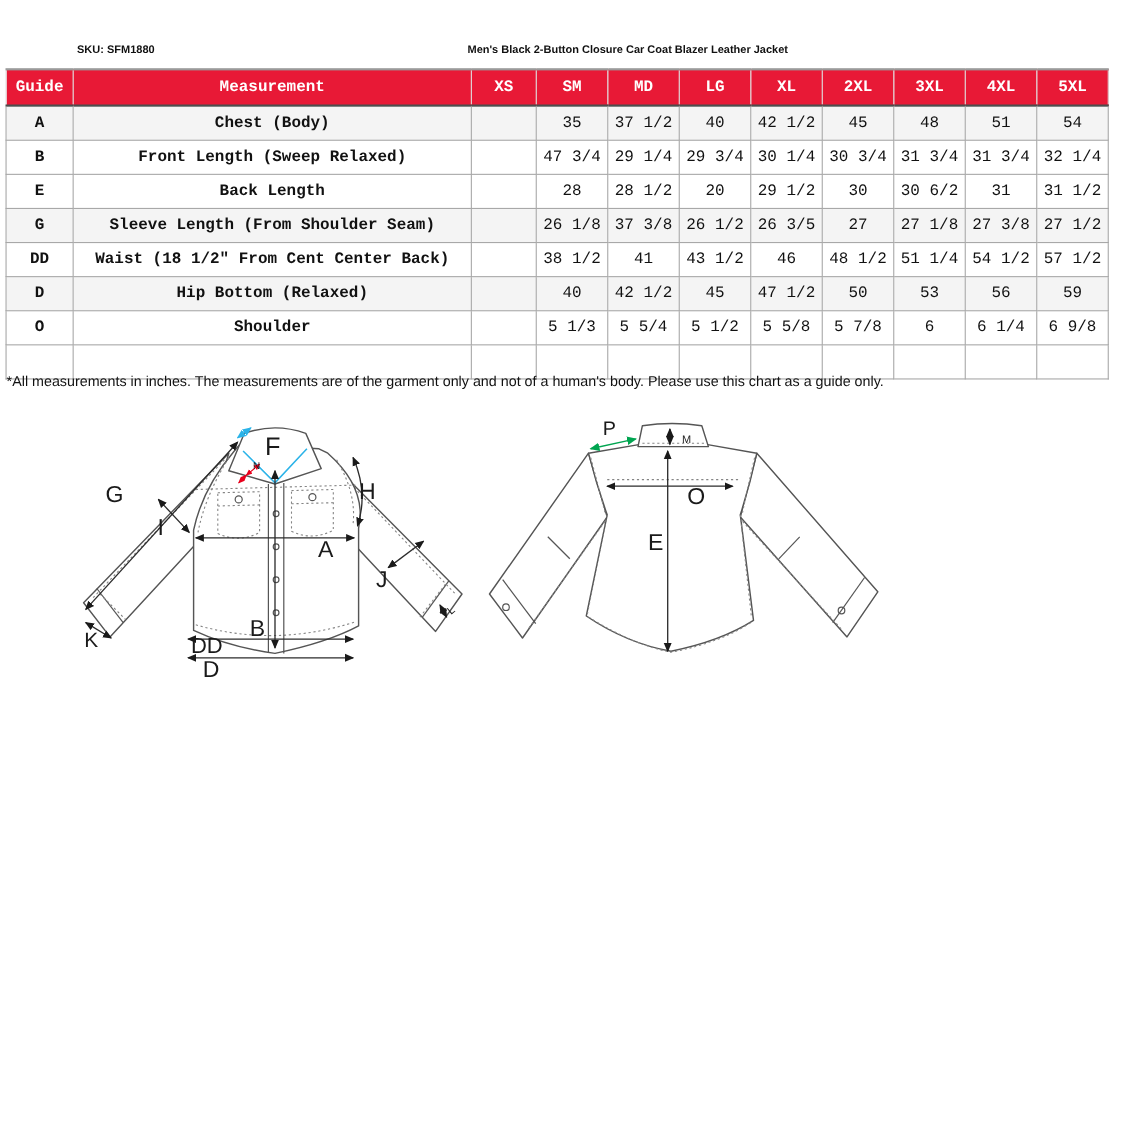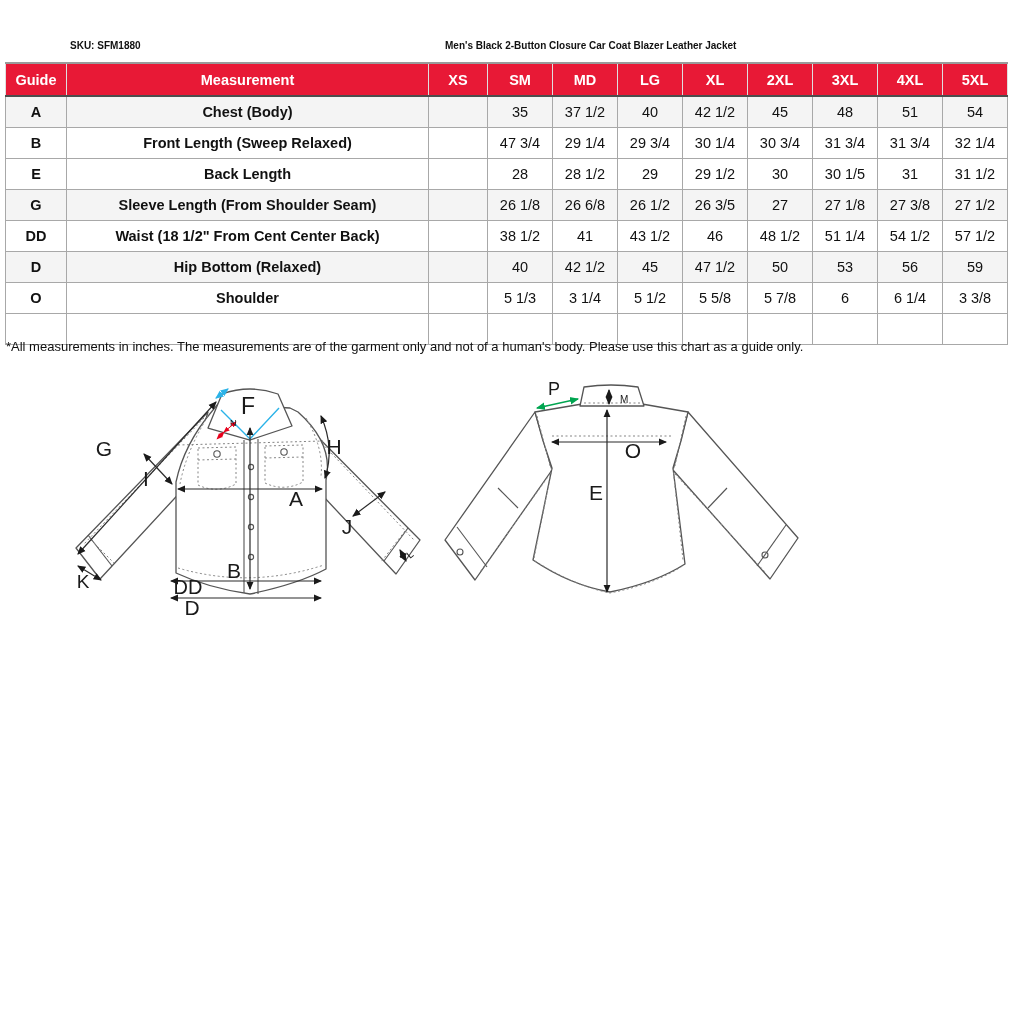--- a/index.html
+++ b/index.html
@@ -2,26 +2,26 @@
 <html style="--header-bg: #e81936; --header-text: #ffffff; --row-shade: #f4f4f4;"><head>
 <meta charset="utf-8">
 <style>
   html,body{margin:0;padding:0;}
   body{
     width:1024px;height:1024px;position:relative;background:#ffffff;
     font-family:"Liberation Sans",sans-serif;color:#111;
   }
   .topline{position:absolute;top:40px;height:20px;font-weight:bold;font-size:10px;white-space:nowrap;}
   #sku{left:70px;}
-  #prod-title{left:425px;margin-left:20px;}
+  #prod-title{left:425px;}
 
   .size-table{
     position:absolute;left:5px;top:62px;width:1003px;
     border-collapse:collapse;table-layout:fixed;
-    font-family:Liberation Sans, sans-serif;
+    font-family:Liberation Mono, monospace;
     border:1px solid #8f8f8f;
   }
   .size-table th{
     background:var(--header-bg,#e81936);color:var(--header-text,#fff);
     font-weight:bold;font-size:14.5px;height:31px;text-align:center;
     border:1px solid #dfdfdf;border-top:2px solid #9a9a9a;border-bottom:2px solid #4d4d4d;
     padding:0;
   }
   .size-table td{
     border:1px solid #a8a8a8;height:30px;text-align:center;
@@ -105,33 +105,33 @@
         <td>31 3/4</td>
         <td>31 3/4</td>
         <td>32 1/4</td>
       </tr>
       <tr>
         <td class="guide">E</td>
         <td class="meas">Back Length</td>
         <td></td>
         <td>28</td>
         <td>28 1/2</td>
-        <td>29</td>
+        <td>20</td>
         <td>29 1/2</td>
         <td>30</td>
-        <td>30 1/5</td>
+        <td>30 6/2</td>
         <td>31</td>
         <td>31 1/2</td>
       </tr>
       <tr class="shade">
         <td class="guide">G</td>
         <td class="meas">Sleeve Length (From Shoulder Seam)</td>
         <td></td>
         <td>26 1/8</td>
-        <td>26 6/8</td>
+        <td>37 3/8</td>
         <td>26 1/2</td>
         <td>26 3/5</td>
         <td>27</td>
         <td>27 1/8</td>
         <td>27 3/8</td>
         <td>27 1/2</td>
       </tr>
       <tr>
         <td class="guide">DD</td>
         <td class="meas">Waist (18 1/2" From  Cent Center Back)</td>
@@ -156,27 +156,27 @@
         <td>50</td>
         <td>53</td>
         <td>56</td>
         <td>59</td>
       </tr>
       <tr>
         <td class="guide">O</td>
         <td class="meas">Shoulder</td>
         <td></td>
         <td>5 1/3</td>
-        <td>3 1/4</td>
+        <td>5 5/4</td>
         <td>5 1/2</td>
         <td>5 5/8</td>
         <td>5 7/8</td>
         <td>6</td>
         <td>6 1/4</td>
-        <td>3 3/8</td>
+        <td>6 9/8</td>
       </tr>
       <tr>
         <td class="guide"></td>
         <td class="meas"></td>
         <td></td>
         <td></td>
         <td></td>
         <td></td>
         <td></td>
         <td></td>

